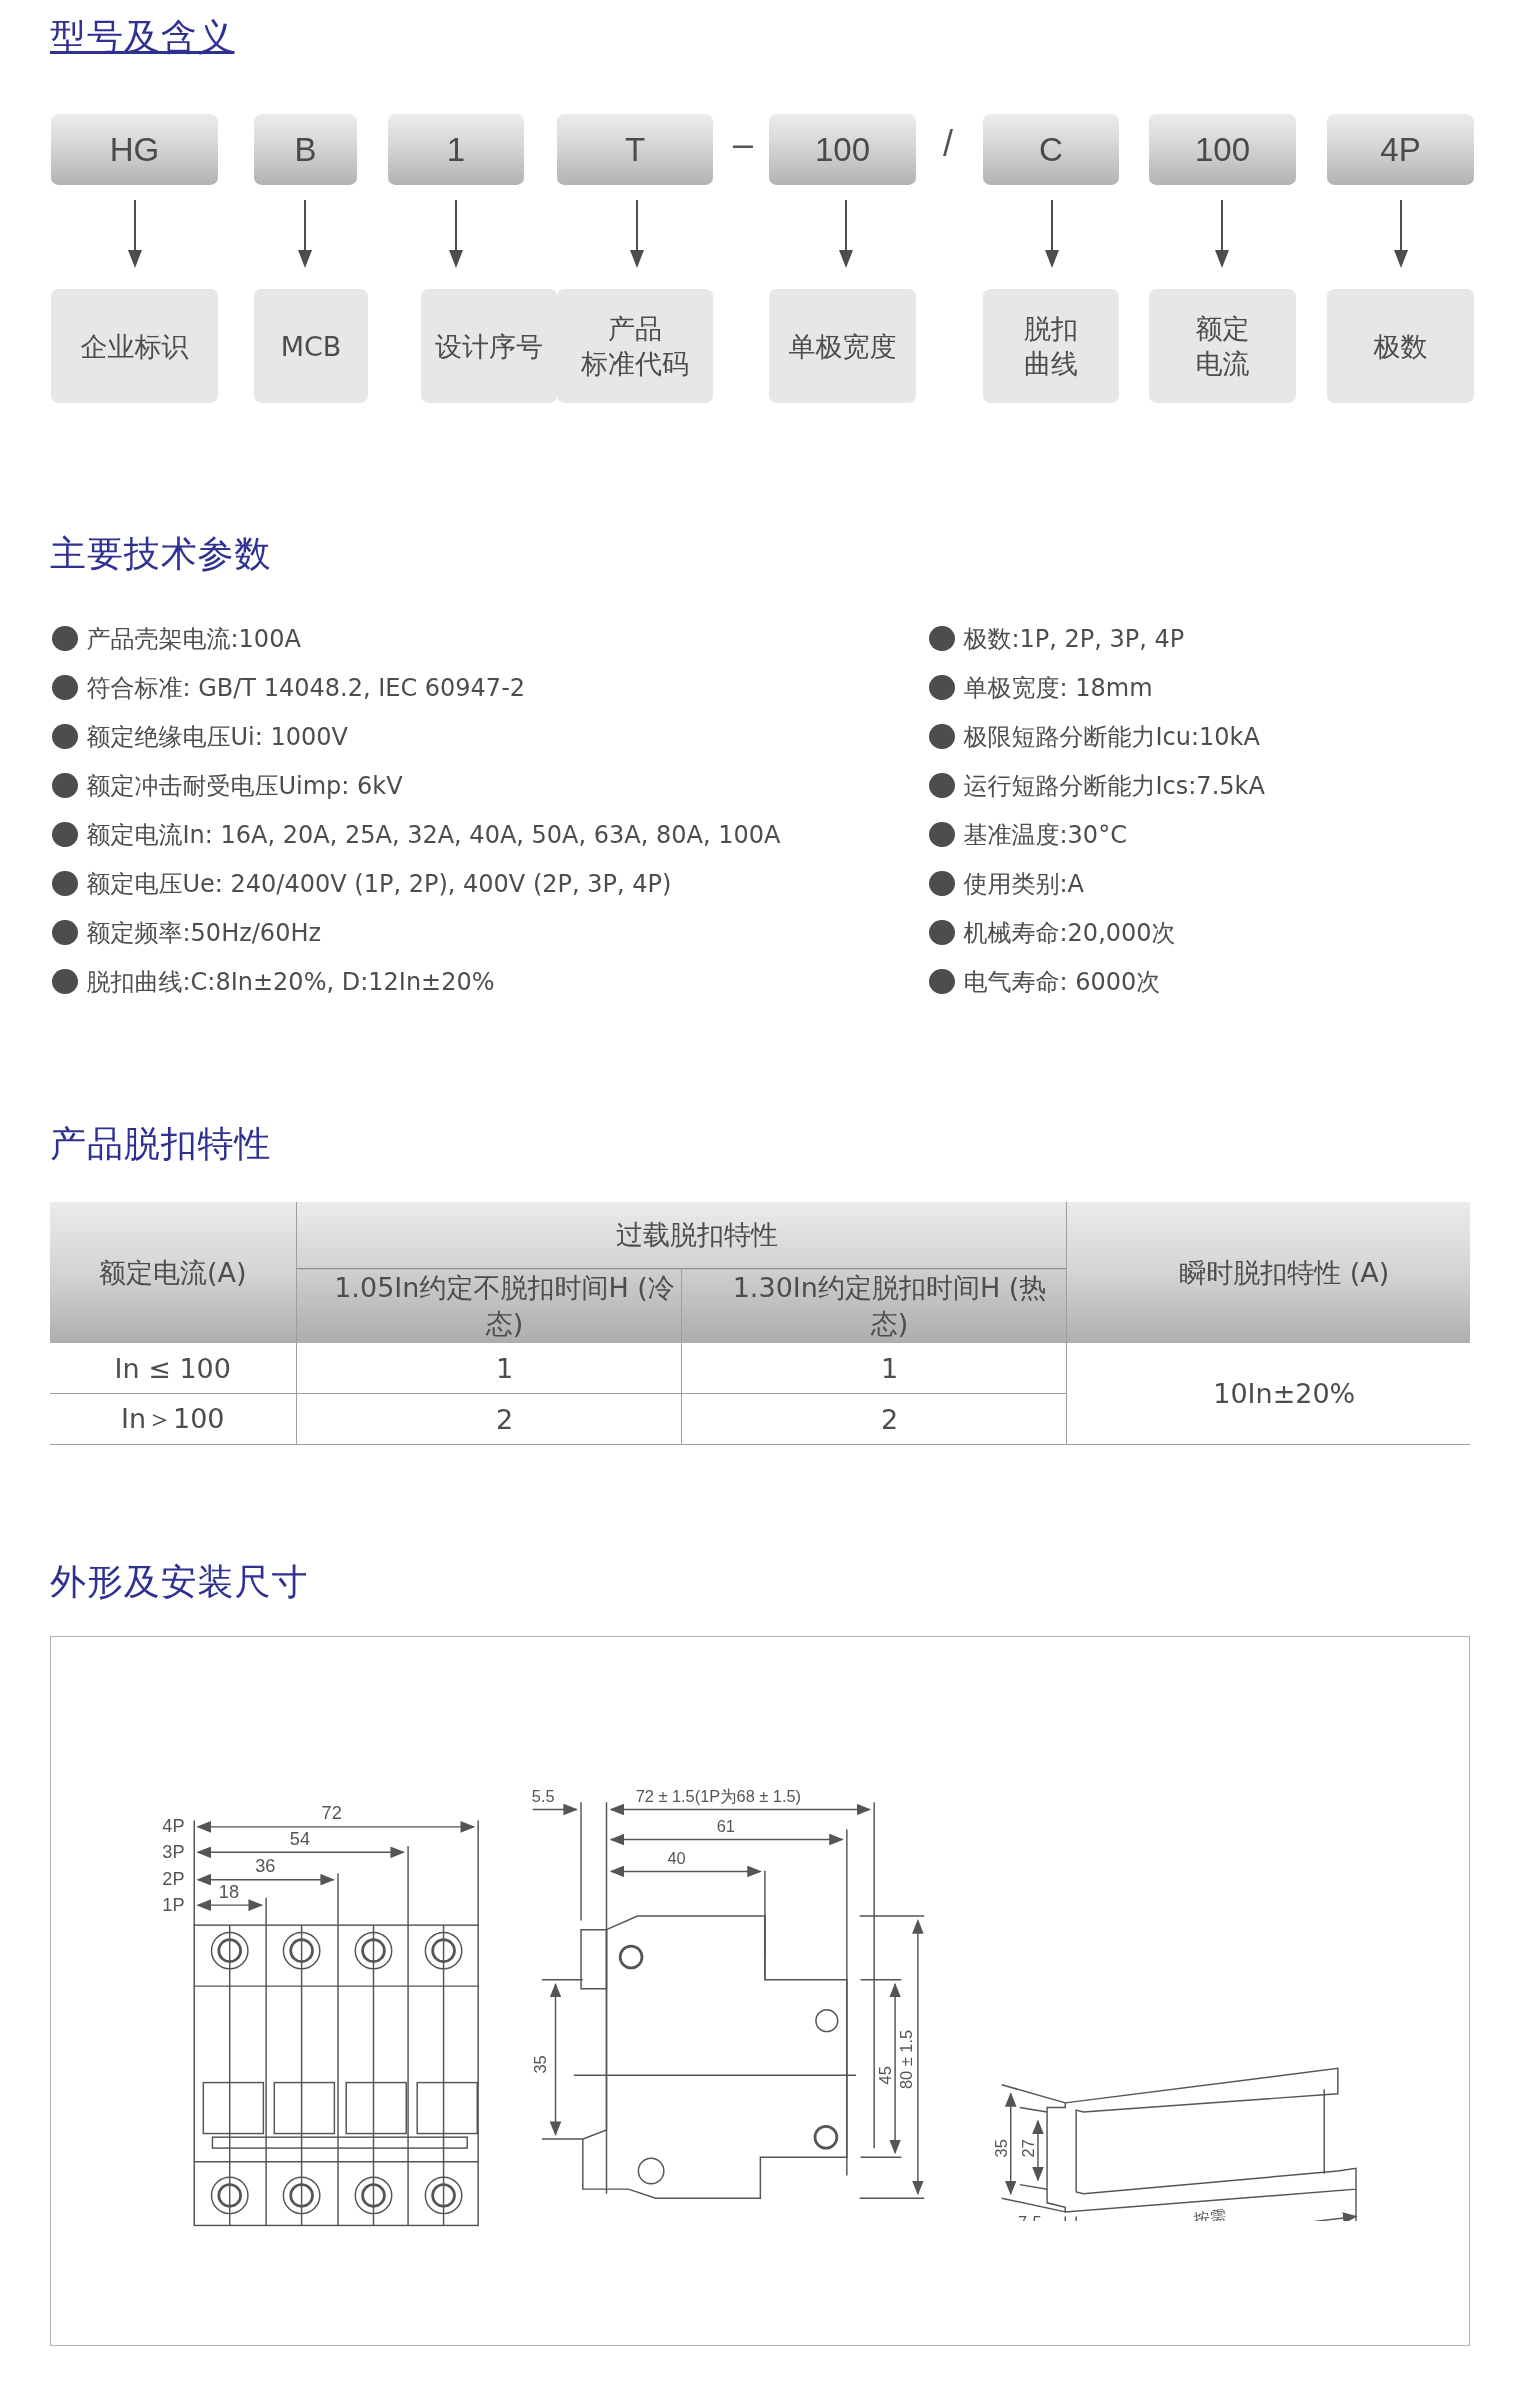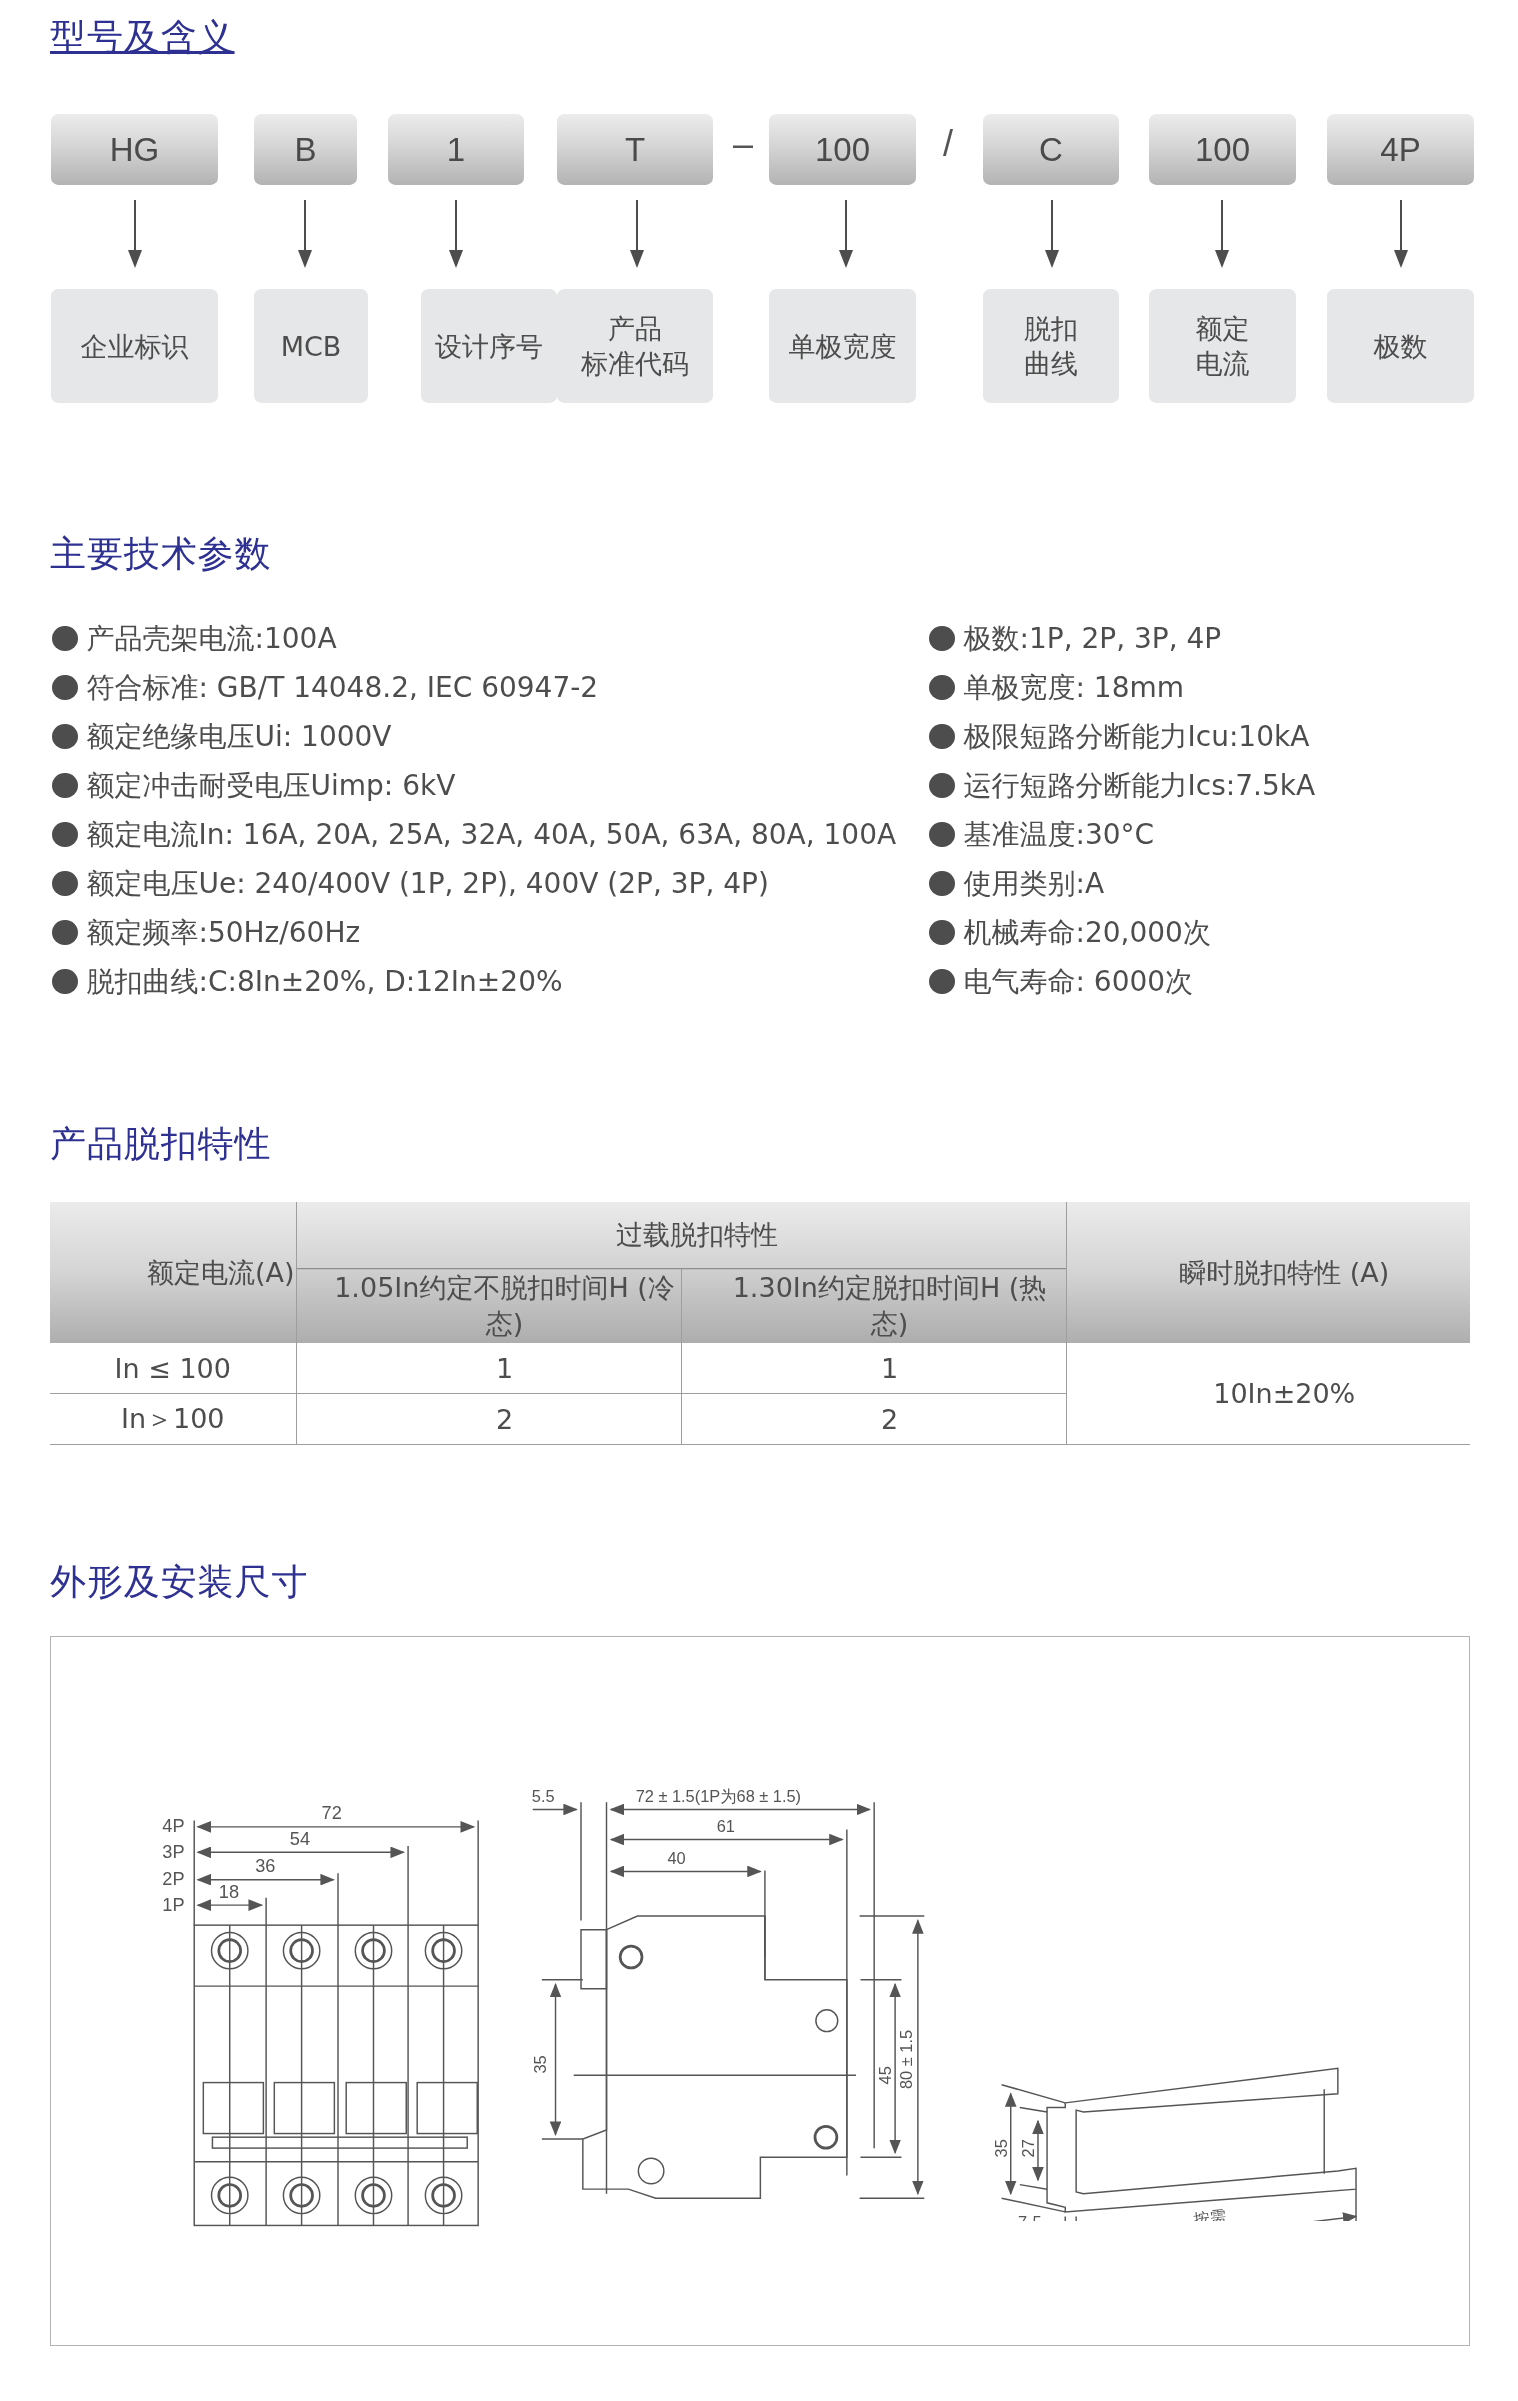--- a/index.html
+++ b/index.html
@@ -14,21 +14,21 @@
               font-family:"Liberation Sans",sans-serif; font-size:33px; color:#4a4a4a; }
   .code-sep { position:absolute; top:123px; font-size:36px; color:#555; font-family:"Liberation Sans",sans-serif; }
   .arrow { position:absolute; top:200px; width:1.8px; height:50px; background:#4d4d4d; }
   .arrow::after { content:""; position:absolute; left:-6.4px; bottom:-18px; border-left:7.3px solid transparent; border-right:7.3px solid transparent; border-top:18px solid #4d4d4d; }
   .mean-box { position:absolute; top:289px; height:114px; border-radius:7.3px; background:#e6e7e8;
               display:flex; align-items:center; justify-content:center; text-align:center;
               font-size:27px; line-height:35px; color:#4d4d4d; white-space:pre-line; }
 
   
   .spec-list { position:absolute; list-style:none; margin:0; padding:0; }
-  .spec-list li { height:49px; display:flex; align-items:center; font-size:28px; color:#4d4d4d; white-space:nowrap; }
+  .spec-list li { height:49px; display:flex; align-items:center; font-size:24px; color:#4d4d4d; white-space:nowrap; }
   .bullet { width:25.5px; height:25.5px; border-radius:50%; background:#4d4d4d; margin-right:9px; flex:none; }
 
   
   .trip-table { position:absolute; left:50px; top:1202px; width:1420px; border-collapse:collapse; font-size:27px; color:#4d4d4d; }
   .trip-table th { font-weight:normal; background:linear-gradient(to bottom,#ebebec 0%,#d4d4d5 50%,#aeaeaf 100%); text-align:center; }
   .trip-table th.grp { background:linear-gradient(to bottom,#ebebec,#d2d2d3); height:64px; }
   .trip-table th.sub { background:linear-gradient(to bottom,#cfcfd0,#adadae); height:64px; }
   .trip-table td { text-align:center; height:48px; border-bottom:1.8px solid #9e9e9e; }
   .trip-table .vl { border-left:1.4px solid #9e9e9e;padding-left:33px; }
   .trip-table .hl { border-top:1.4px solid #8f8f8f; }
@@ -149,21 +149,21 @@
 
 <table class="trip-table">
   <colgroup>
       <col style="width:246px">
       <col style="width:385px">
       <col style="width:385px">
       <col style="width:404px">
     </colgroup>
   <thead>
     <tr>
-      <th rowspan="2" style="height:127px;text-align:right;">额定电流(A)</th>
+      <th rowspan="2" style="height:127px;">额定电流(A)</th>
       <th colspan="2" class="grp vl">过载脱扣特性</th>
       <th rowspan="2" class="vl">瞬时脱扣特性 (A)</th>
     </tr>
     <tr>
       <th class="sub vl hl">1.05In约定不脱扣时间H (冷态)</th>
       <th class="sub vl hl">1.30In约定脱扣时间H (热态)</th>
     </tr>
   </thead>
   <tbody>
     <tr>

